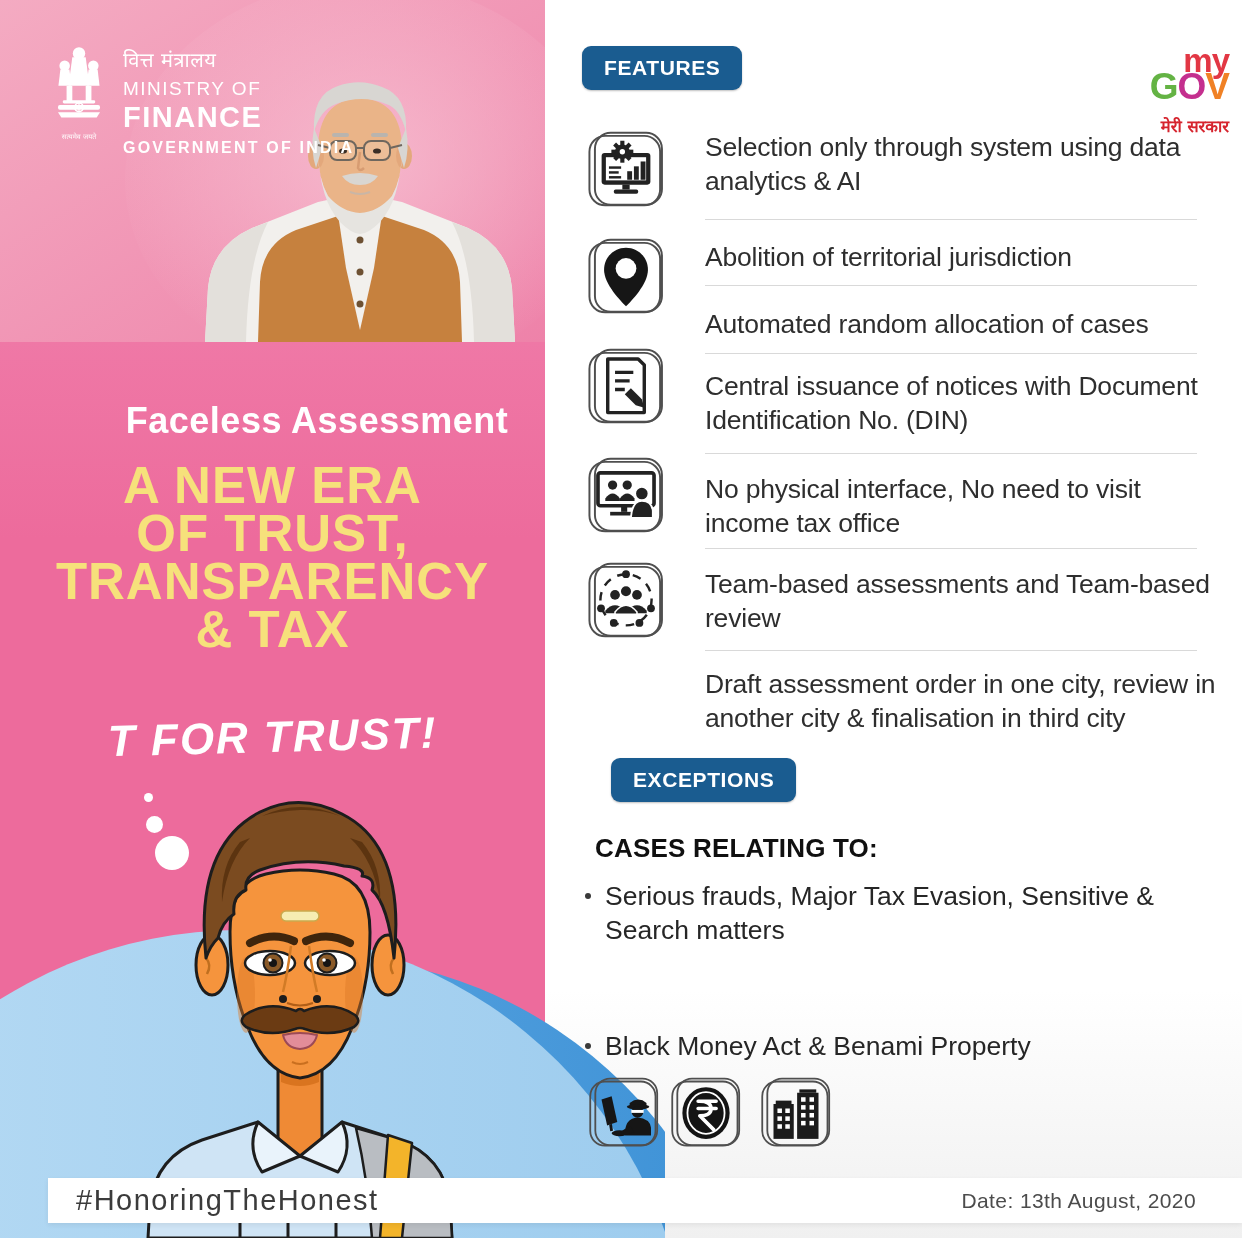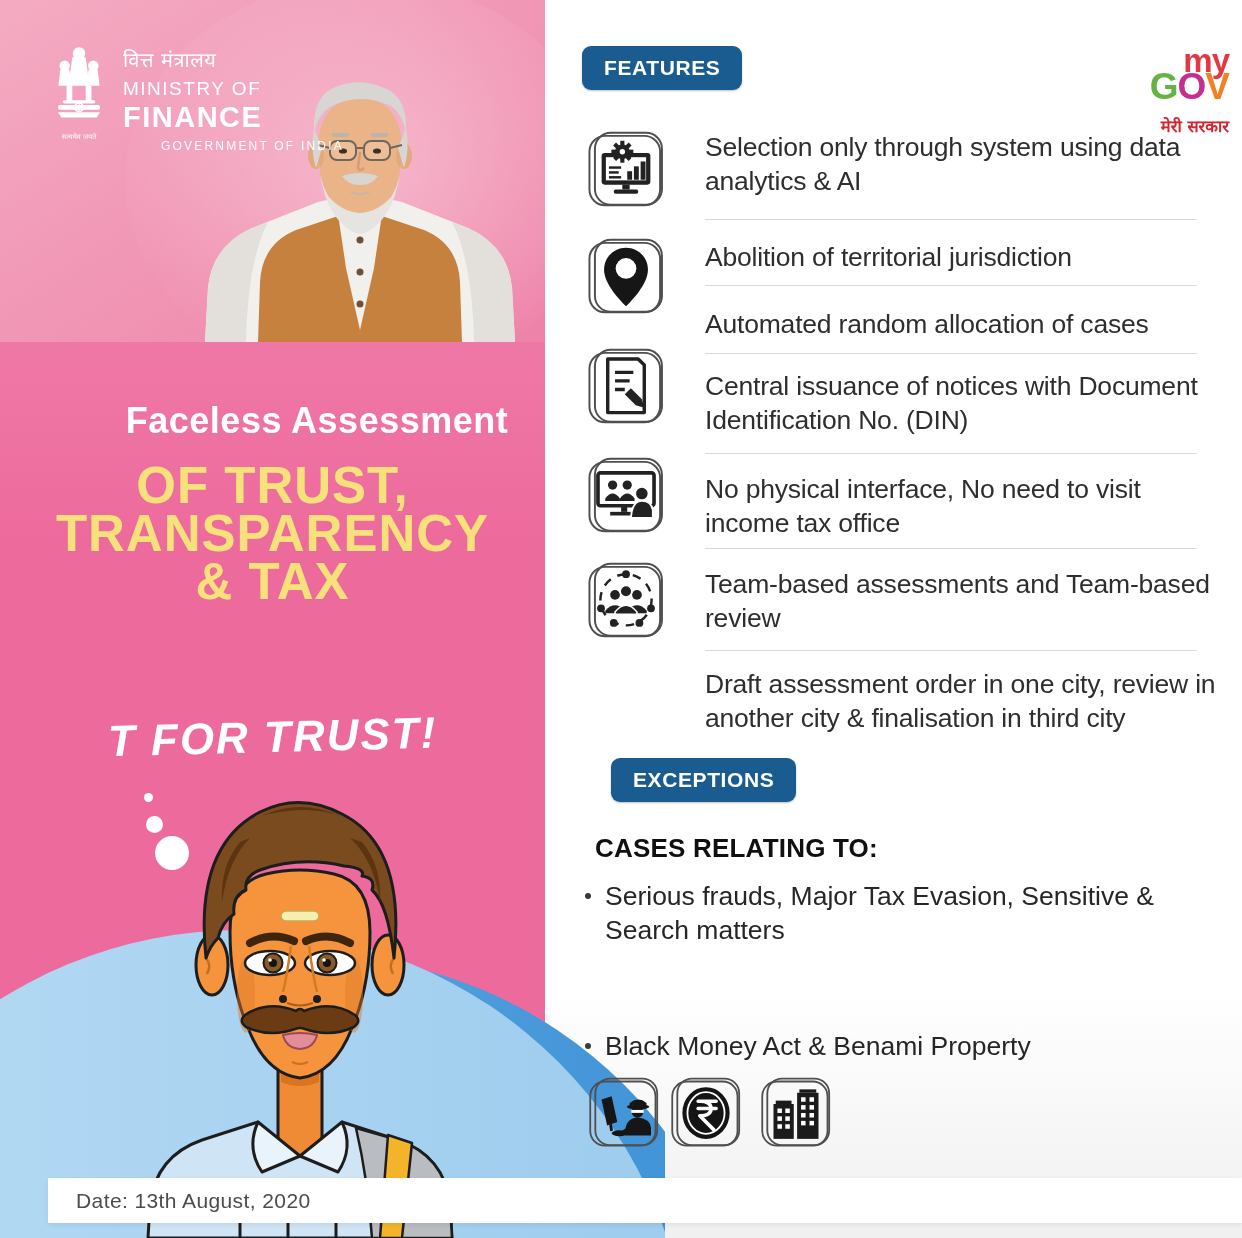--- a/index.html
+++ b/index.html
@@ -11,21 +11,21 @@
   .panel-left{position:absolute;left:0;top:0;width:545px;height:1238px;background:#ed6d9e;z-index:1;}
   .photo-block{position:absolute;left:0;top:0;width:545px;height:342px;overflow:hidden;}
   .pink-lower{position:absolute;left:0;top:342px;width:545px;height:896px;
               background:linear-gradient(180deg,#ef78a6 0%,#ed6b9c 22%,#ed6b9c 100%);}
 
   .mof{position:absolute;left:50px;top:40px;display:flex;gap:15px;color:#fff;z-index:4;align-items:flex-start;}
   .mof-text{padding-top:6px;}
   .mof-hindi{font-size:20px;letter-spacing:.5px;}
   .mof-top{font-size:19px;letter-spacing:1.5px;margin-top:5px;font-weight:400;}
   .mof-name{font-size:29px;font-weight:800;letter-spacing:1.5px;margin-top:1px;}
-  .mof-sub{font-size:12px;letter-spacing:2.2px;margin-top:5px;font-weight:400;margin-left:38px;}
+  .mof-sub{font-size:16px;letter-spacing:2.2px;margin-top:5px;font-weight:700;}
   .mof-motto{font-size:7px;text-align:center;margin-top:2px;opacity:.95;}
 
   .hero-kicker{position:absolute;left:0;top:400px;width:634px;text-align:center;color:#fff;
                font-size:36px;font-weight:600;letter-spacing:.5px;z-index:3;}
   .hero-title{position:absolute;left:0;top:462px;width:545px;text-align:center;color:#f6e17b;
               font-size:51px;font-weight:800;line-height:48px;letter-spacing:1px;z-index:3;}
   .hero-tagline{position:absolute;left:0;top:712px;width:545px;text-align:center;color:#fff;
                 font-size:44px;font-weight:700;font-style:italic;letter-spacing:2px;
                 transform:rotate(-1.5deg);z-index:3;}
   .dot{position:absolute;background:#fff;border-radius:50%;z-index:3;}
@@ -148,20 +148,21 @@
           <div class="mof-name">FINANCE</div>
           <div class="mof-sub">GOVERNMENT OF INDIA</div>
         </div>
       </div>
     </div>
 
     <div class="pink-lower"></div>
 
     <div class="hero-kicker">Faceless Assessment</div>
     <div class="hero-title">
+      <div>A NEW ERA</div>
       <div>OF TRUST,</div>
       <div>TRANSPARENCY</div>
       <div>&amp; TAX</div>
     </div>
     <div class="hero-tagline">T FOR TRUST!</div>
 
     <div class="dot dot1"></div>
     <div class="dot dot2"></div>
     <div class="dot dot3"></div>
   </div>
@@ -388,16 +389,17 @@
           <rect x="36.5" y="32" width="4" height="4"></rect>
             <rect x="44" y="32" width="4" height="4"></rect>
           <rect x="36.5" y="39" width="4" height="4"></rect>
             <rect x="44" y="39" width="4" height="4"></rect>
         </g>
       </svg>
     </div>
   </div>
 
   <div class="footer-bar">
+    <span class="hashtag">#HonoringTheHonest</span>
     <span class="date">Date: 13th August, 2020</span>
   </div>
 
 </div>
 
 </body></html>

